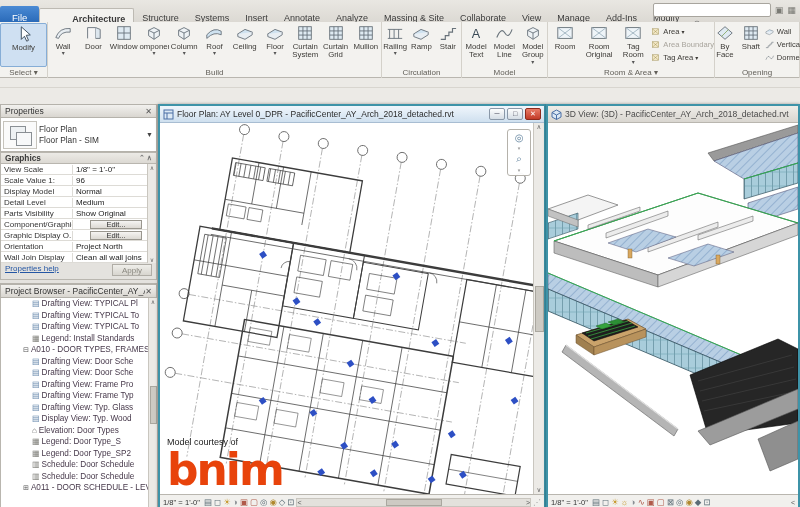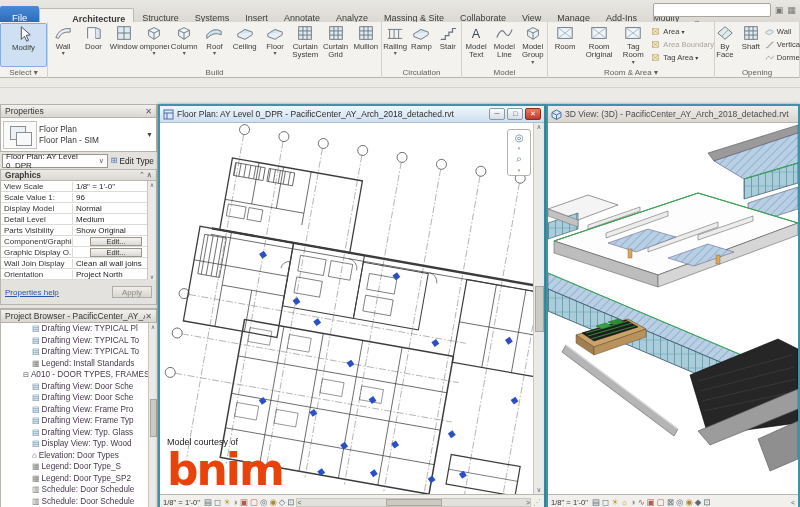--- a/index.html
+++ b/index.html
@@ -47,21 +47,21 @@
   .edittype{display:flex;align-items:center;gap:2px;font-size:8.3px;padding:0 3px;color:#222;}
   .etg{color:#4a6fa5;font-size:8px;}
   .prophead{height:12px;background:linear-gradient(#eceae6,#dcd9d3);border:1px solid #b9b6af;font-size:8.3px;font-weight:bold;display:flex;align-items:center;padding:0 4px;color:#3a3a3a;}
   .prophead .pin{margin-left:auto;font-size:7px;color:#777;}
   .proprows{position:relative;background:#fff;border-left:1px solid #b9b6af;border-right:1px solid #b9b6af;}
   .prow{display:flex;height:11px;border-bottom:1px solid #dddbd6;font-size:8px;align-items:center;}
   .prow .pl{width:72px;padding-left:3px;color:#333;border-right:1px solid #dddbd6;white-space:nowrap;overflow:hidden;}
   .prow .pv{flex:1;padding-left:3px;color:#222;white-space:nowrap;overflow:hidden;}
   .prow .pbtn{flex:none;margin:1px auto;width:52px;height:9px;background:linear-gradient(#f5f4f2,#dcd9d3);border:1px solid #9a978f;font-size:7.5px;text-align:center;line-height:8px;color:#333;}
   .pscroll{position:absolute;right:0;top:0;bottom:0;width:9px;background:#eceae6;border-left:1px solid #c9c6bf;font-size:6px;color:#666;display:flex;flex-direction:column;align-items:center;justify-content:space-between;}
-  .propfoot{height:17px;display:flex;align-items:center;background:#e4e2de;border:1px solid #b9b6af;border-top:none;padding:12px 4px;}
+  .propfoot{height:17px;display:flex;background:#e4e2de;border:1px solid #b9b6af;border-top:none;padding:1px 4px;}
   .plink{font-size:8px;color:#2456a4;text-decoration:underline;}
   .applybtn{margin-left:auto;width:40px;height:12px;background:linear-gradient(#efeeea,#d8d5cf);border:1px solid #b0ada6;color:#8a877f;font-size:8px;text-align:center;line-height:11px;}
   
   .browser{flex:1;margin-top:3px;display:flex;flex-direction:column;border-top:1px solid #b5b2ab;overflow:hidden;}
   .tree{flex:1;background:#fff;border-left:1px solid #b9b6af;position:relative;overflow:hidden;}
   .titem{display:flex;align-items:center;height:11.5px;font-size:8.2px;color:#46384a;white-space:nowrap;overflow:hidden;}
   .titem .tico{font-size:8px;margin-right:2px;flex:none;}
   .titem .texp{font-size:7px;color:#555;margin-right:2px;flex:none;}
   .vscroll{position:absolute;right:0;top:0;bottom:0;width:9px;background:#eceae6;border-left:1px solid #c9c6bf;font-size:6px;color:#666;display:flex;flex-direction:column;align-items:center;justify-content:space-between;}
   .vthumb{width:7px;height:38px;background:#cdcac3;border:1px solid #aaa79f;}
@@ -416,30 +416,20 @@
 
       <div class="typesel">
         <div class="thumb"></div>
         <div class="tlines">
           <div>Floor Plan</div>
           <div>Floor Plan - SIM</div>
         </div>
         <span class="dd">▼</span>
       </div>
 
-      <div class="instrow">
-        <div class="combo">
-          <span>Floor Plan: AY Level 0_DPR</span>
-          <span class="dd">∨</span>
-        </div>
-        <div class="edittype">
-          <span class="etg">⊞</span>
-          <span>Edit Type</span>
-        </div>
-      </div>
 
       <div class="prophead">
         <span>Graphics</span>
         <span class="pin">⌃ ∧</span>
       </div>
 
       <div class="proprows" id="proprows">
           <div class="prow">
             <span class="pl">View Scale</span>
             <span class="pv">1/8" = 1'-0"</span>
@@ -466,26 +456,26 @@
               <span class="pbtn">Edit...</span>
             </span>
           </div>
           <div class="prow">
             <span class="pl">Graphic Display O...</span>
             <span class="pv" style="display: flex;">
               <span class="pbtn">Edit...</span>
             </span>
           </div>
           <div class="prow">
+            <span class="pl">Orientation</span>
+            <span class="pv">Project North</span>
+          </div>
+          <div class="prow">
             <span class="pl">Wall Join Display</span>
             <span class="pv">Clean all wall joins</span>
-          </div>
-          <div class="prow">
-            <span class="pl">Orientation</span>
-            <span class="pv">Project North</span>
           </div>
           <div class="pscroll">
             <span>∧</span>
             <span>∨</span>
           </div>
         </div>
 
       <div class="propfoot">
         <span class="plink">Properties help</span>
         <span class="applybtn">Apply</span>

